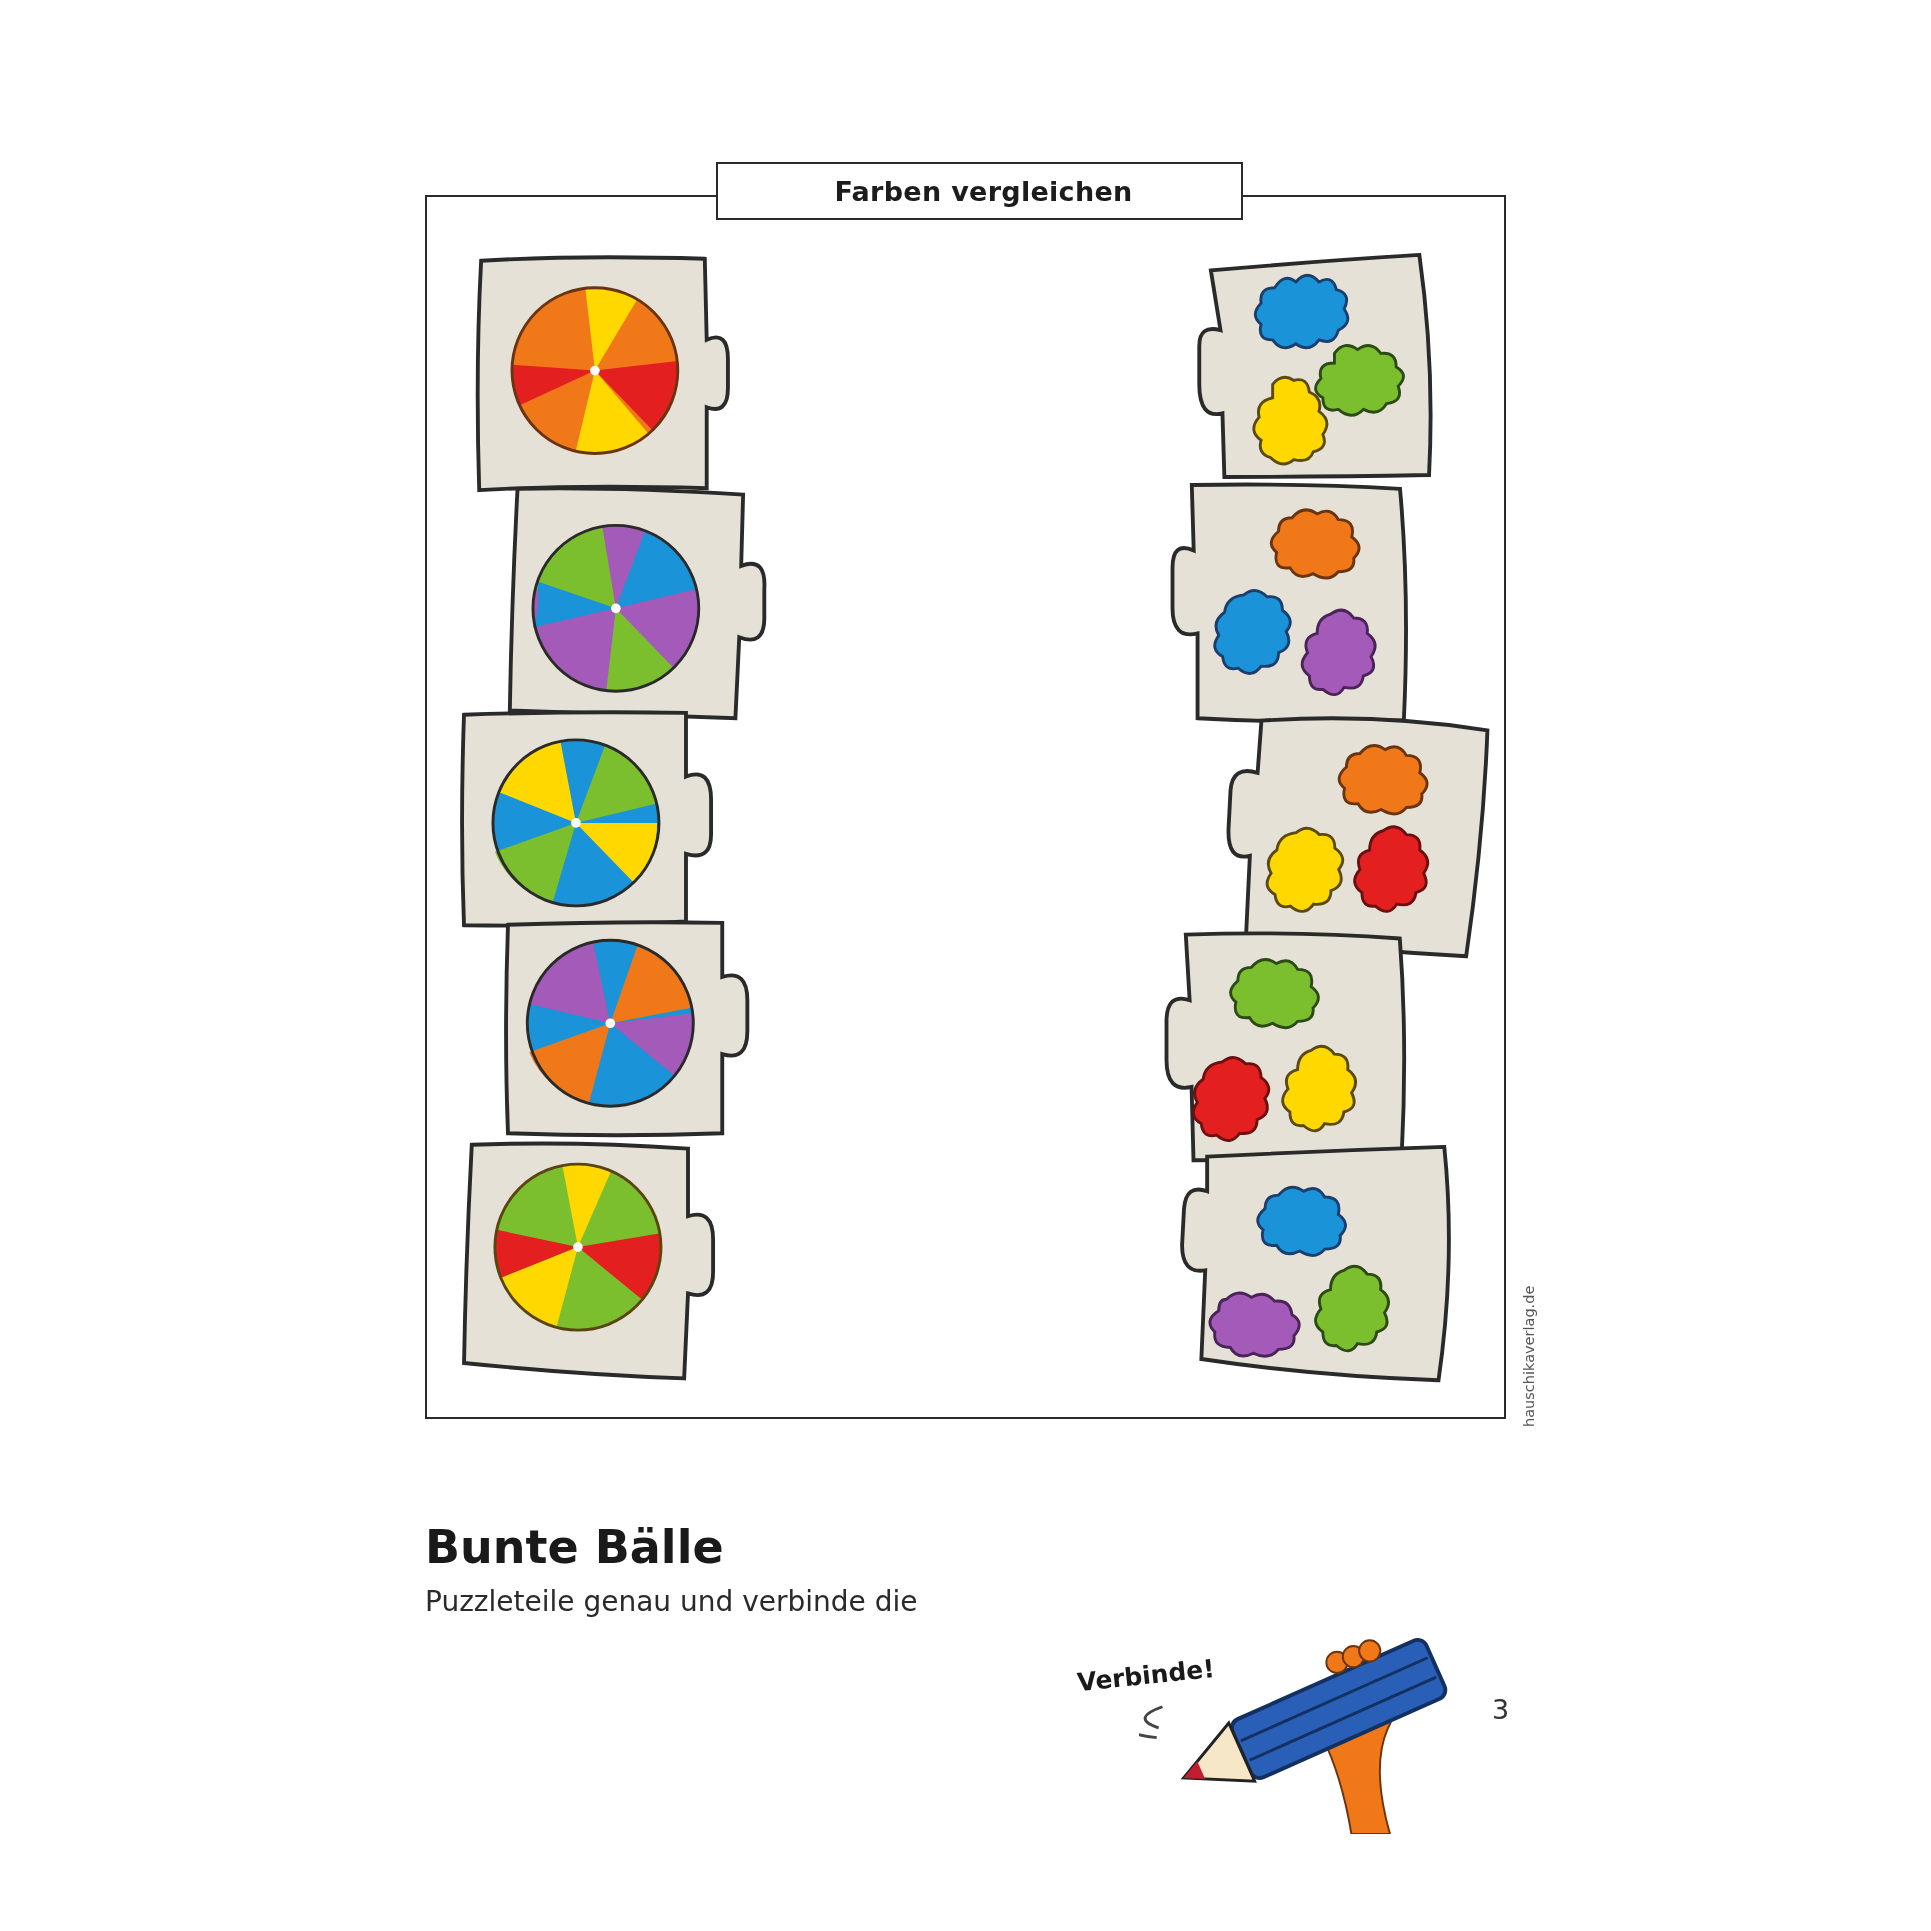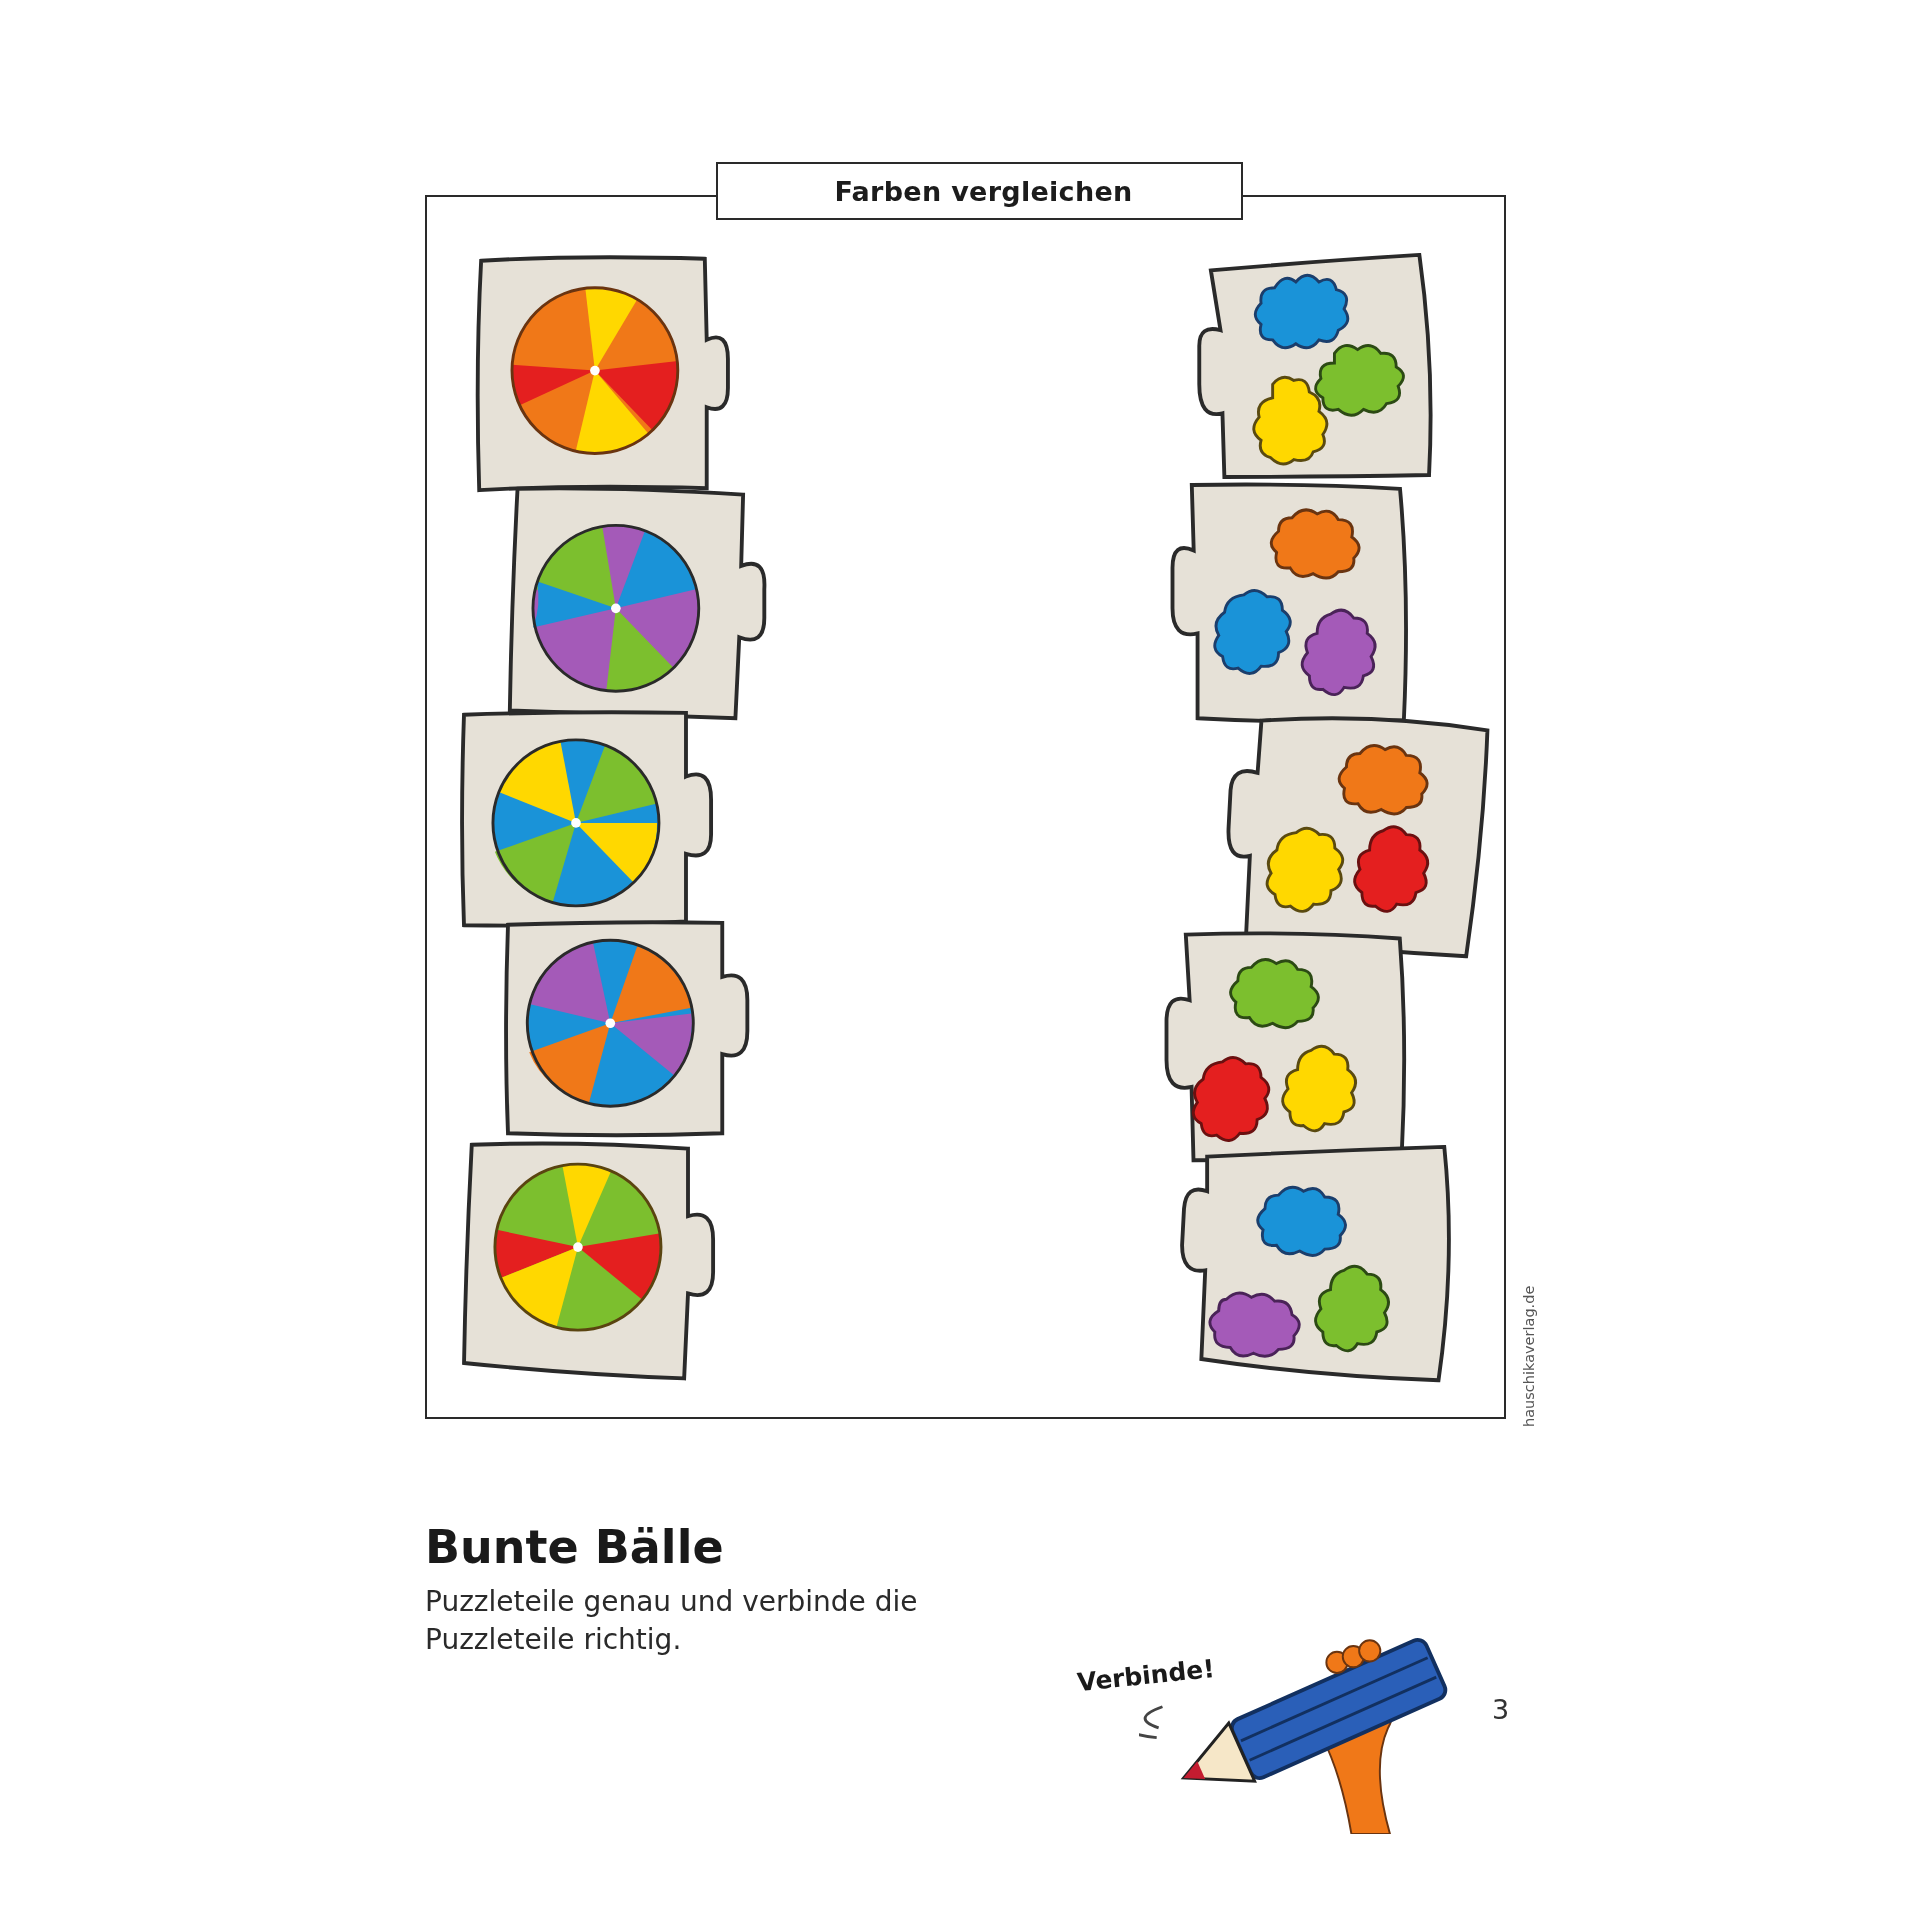--- a/index.html
+++ b/index.html
@@ -147,21 +147,20 @@
     <path d="M26 160 q12 -12 26 -2 q14 -8 24 4 q16 -2 18 14 q14 8 2 22 q2 14 -16 14 q-10 12 -26 4 q-16 8 -24 -6 q-18 0 -16 -16 q-12 -12 4 -22 q0 -12 8 -12 z" fill="#a45ab8" stroke="#4a2358" stroke-width="3"></path>
     <path d="M148 130 q14 -10 24 4 q16 0 14 16 q14 10 4 24 q8 16 -8 20 q-2 16 -20 12 q-8 14 -22 2 q-14 2 -14 -14 q-14 -10 -2 -24 q-6 -16 10 -20 q0 -16 14 -20 z" fill="#7cbf2e" stroke="#2c4a14" stroke-width="3"></path>
   </svg>
 </div>
 
 <div class="credit">hauschikaverlag.de</div>
 
 <div class="heading">Bunte Bälle</div>
 <div class="instr">
   <div>Puzzleteile genau und verbinde die</div>
-  <div>Puzzleteile richtig.</div>
 </div>
 
 <div class="verbinde">Verbinde!</div>
 
 <svg class="mascot" width="367" height="241" viewBox="0 0 380 250">
   <path d="M20 140 Q-10 130 24 118" fill="none" stroke="#444" stroke-width="3"></path>
   <path d="M-40 128 q20 18 58 22" fill="none" stroke="#444" stroke-width="3"></path>
   <path d="M-48 120 l-6 10 l12 2" fill="none" stroke="#444" stroke-width="3"></path>
   <path d="M215 125 Q230 100 250 110 Q270 118 258 140 Q240 180 260 250 L220 250 Q210 190 190 150 Q180 130 215 125 Z" fill="#f07818" stroke="#6a3410" stroke-width="2"></path>
   <g transform="rotate(-24 200 120)">

